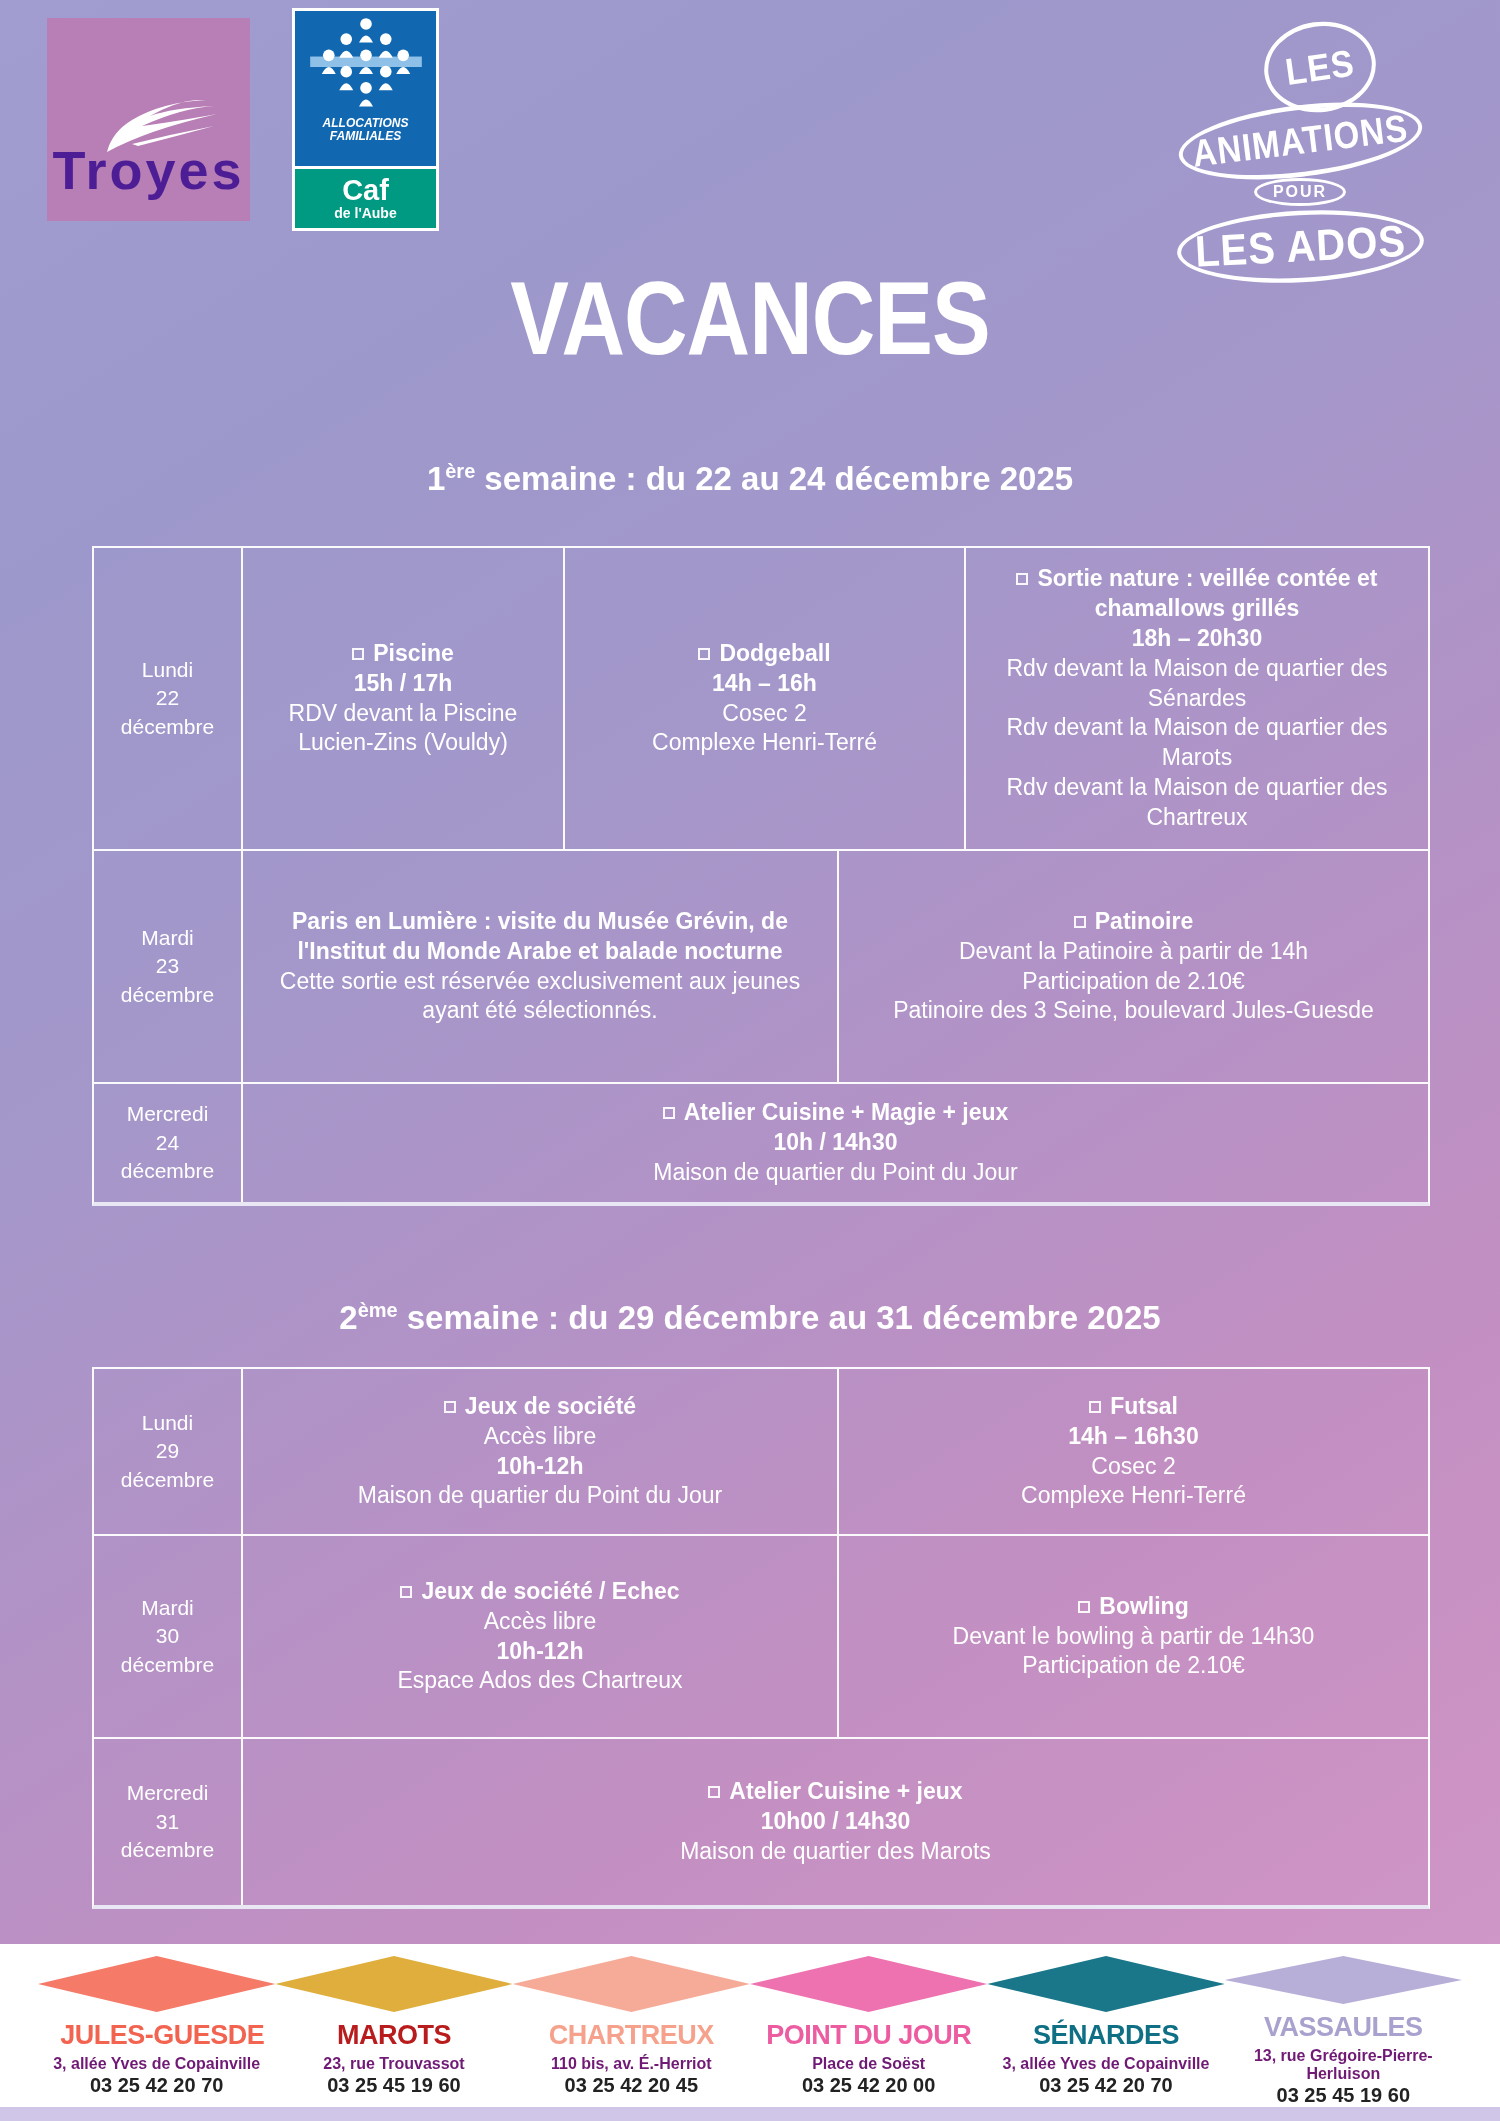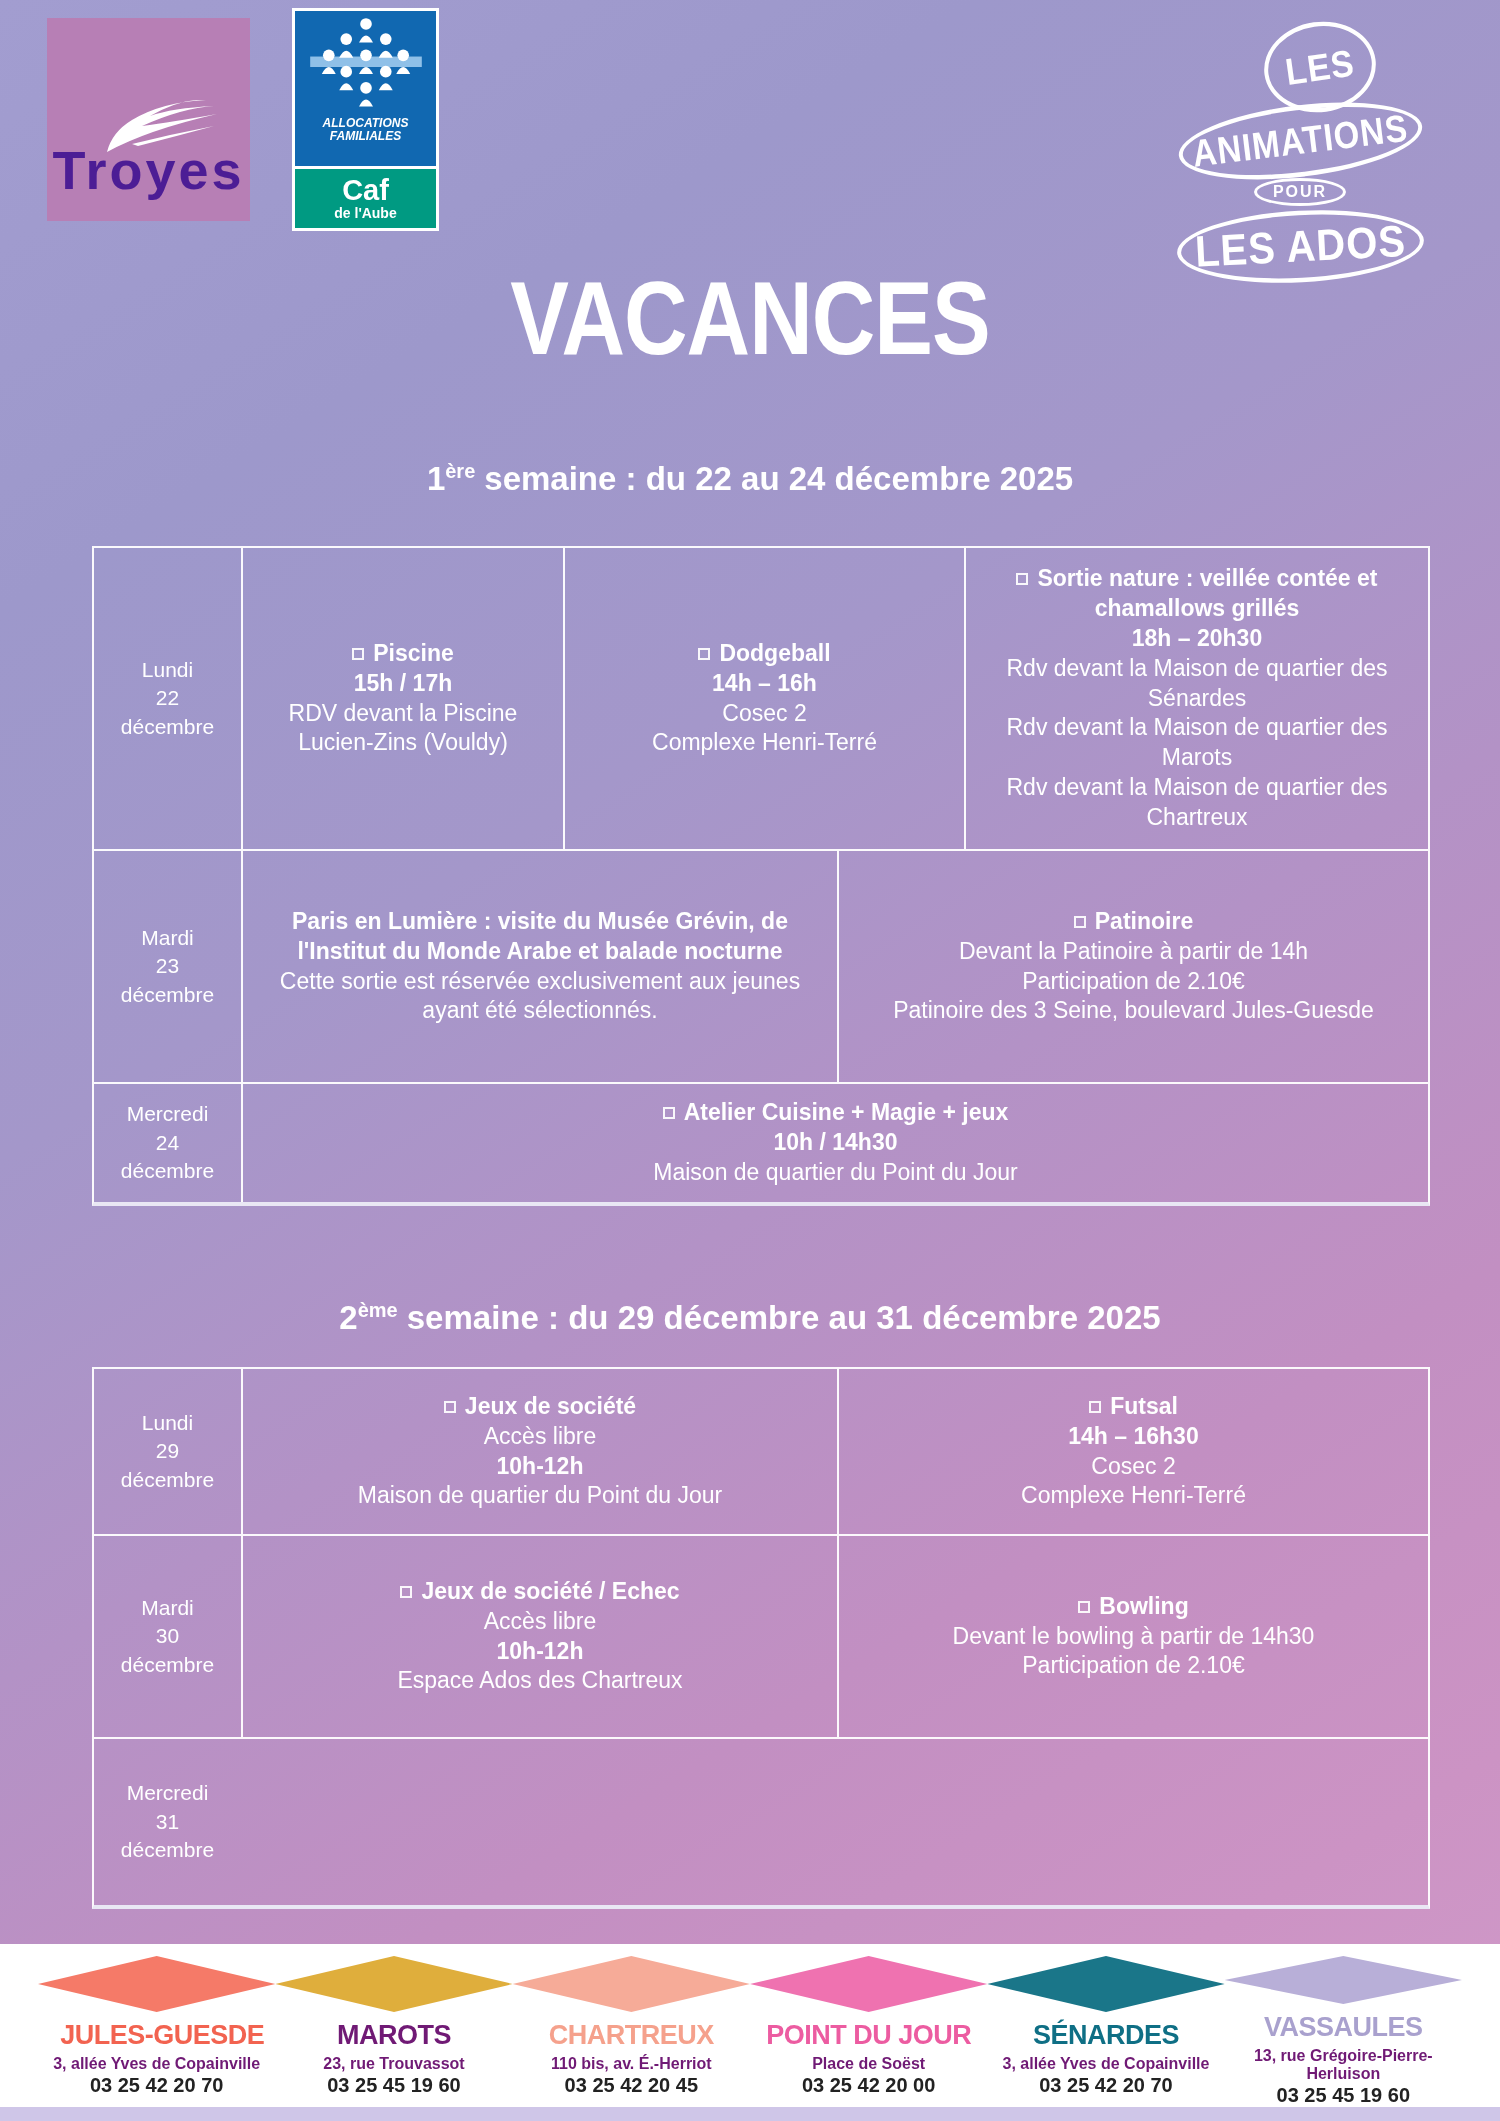--- a/index.html
+++ b/index.html
@@ -232,33 +232,38 @@
         <div class="ln">Devant le bowling à partir de 14h30</div>
         <div class="ln">Participation de 2.10€</div>
       </div>
     </div>
     <div class="trow" style="height:168px;">
       <div class="day">
         <div>Mercredi</div>
           <div>31</div>
           <div>décembre</div>
       </div>
+      <div class="cell">
+        <div class="ln b"><span class="cbx"></span><span>Atelier Cuisine + jeux</span></div>
+        <div class="ln b">10h00 / 14h30</div>
+        <div class="ln">Maison de quartier des Marots</div>
+      </div>
     </div>
   </div>
 
   <div class="footer">
     <div class="loc">
       <div class="diamond" style="background-color: rgb(245, 122, 104);"></div>
       <div class="loc-name" style="color: rgb(242, 99, 80); margin-left: 11px;">JULES-GUESDE</div>
       <div class="loc-addr">3, allée Yves de Copainville</div>
       <div class="loc-phone">03 25 42 20 70</div>
     </div>
     <div class="loc">
       <div class="diamond" style="background-color: rgb(223, 174, 60);"></div>
-      <div class="loc-name" style="color: #701a75;">MAROTS</div>
+      <div class="loc-name" style="color: #b91c1c;">MAROTS</div>
       <div class="loc-addr">23, rue Trouvassot</div>
       <div class="loc-phone">03 25 45 19 60</div>
     </div>
     <div class="loc">
       <div class="diamond" style="background-color: rgb(246, 171, 152);"></div>
       <div class="loc-name" style="color: rgb(245, 161, 140);">CHARTREUX</div>
       <div class="loc-addr">110 bis, av. É.-Herriot</div>
       <div class="loc-phone">03 25 42 20 45</div>
     </div>
     <div class="loc">

